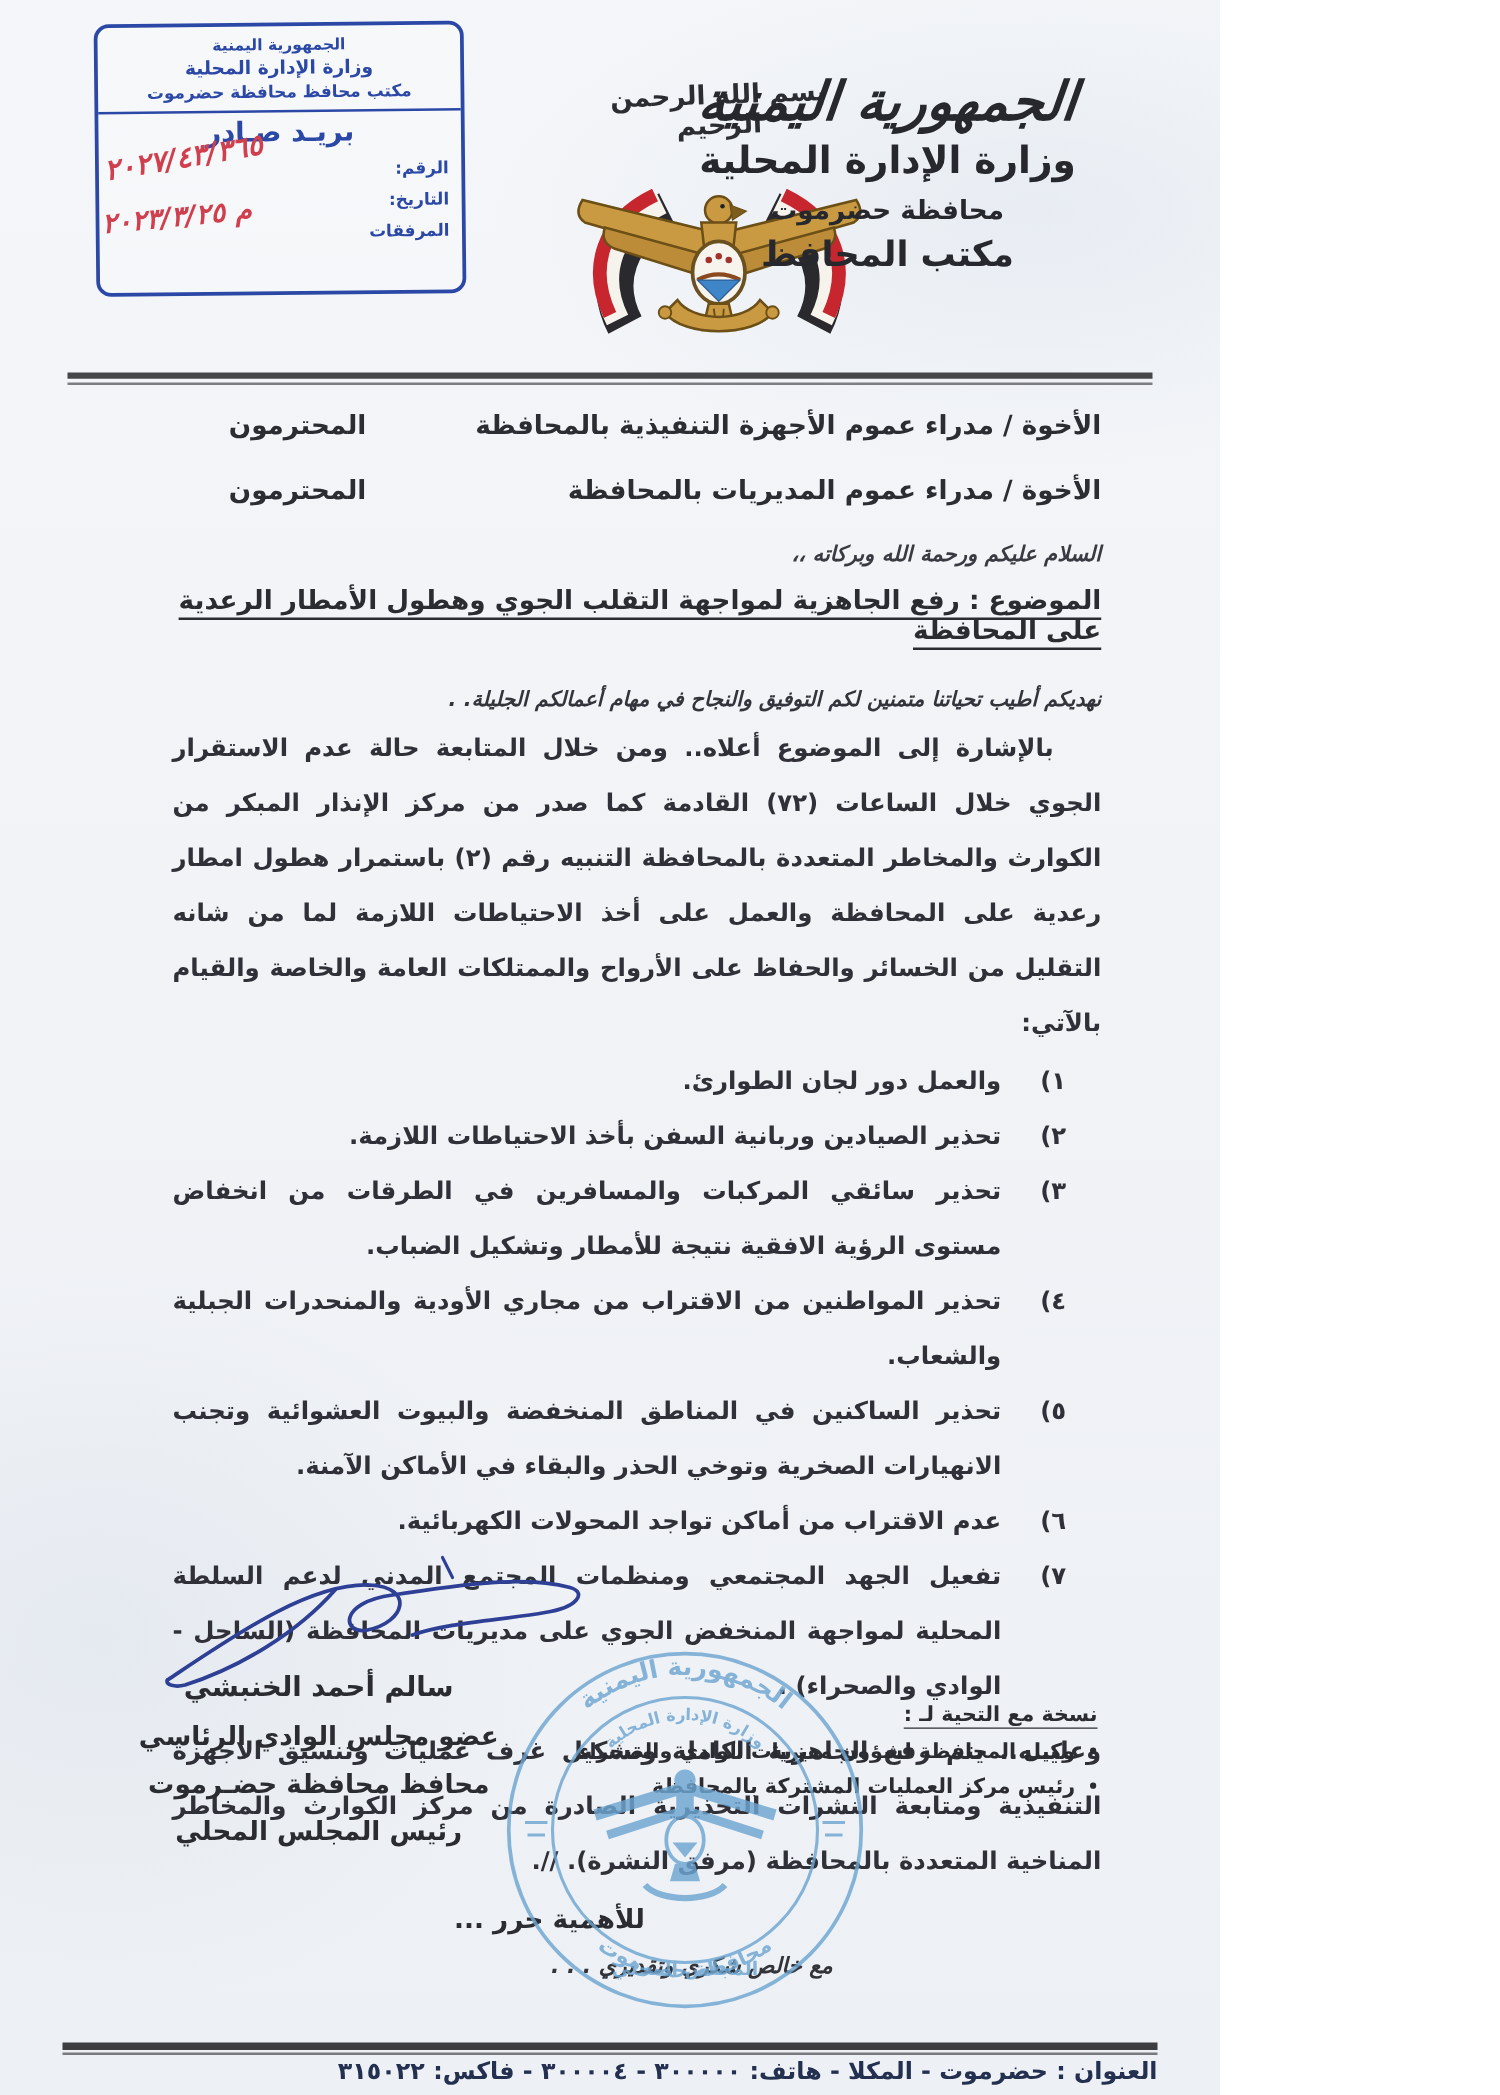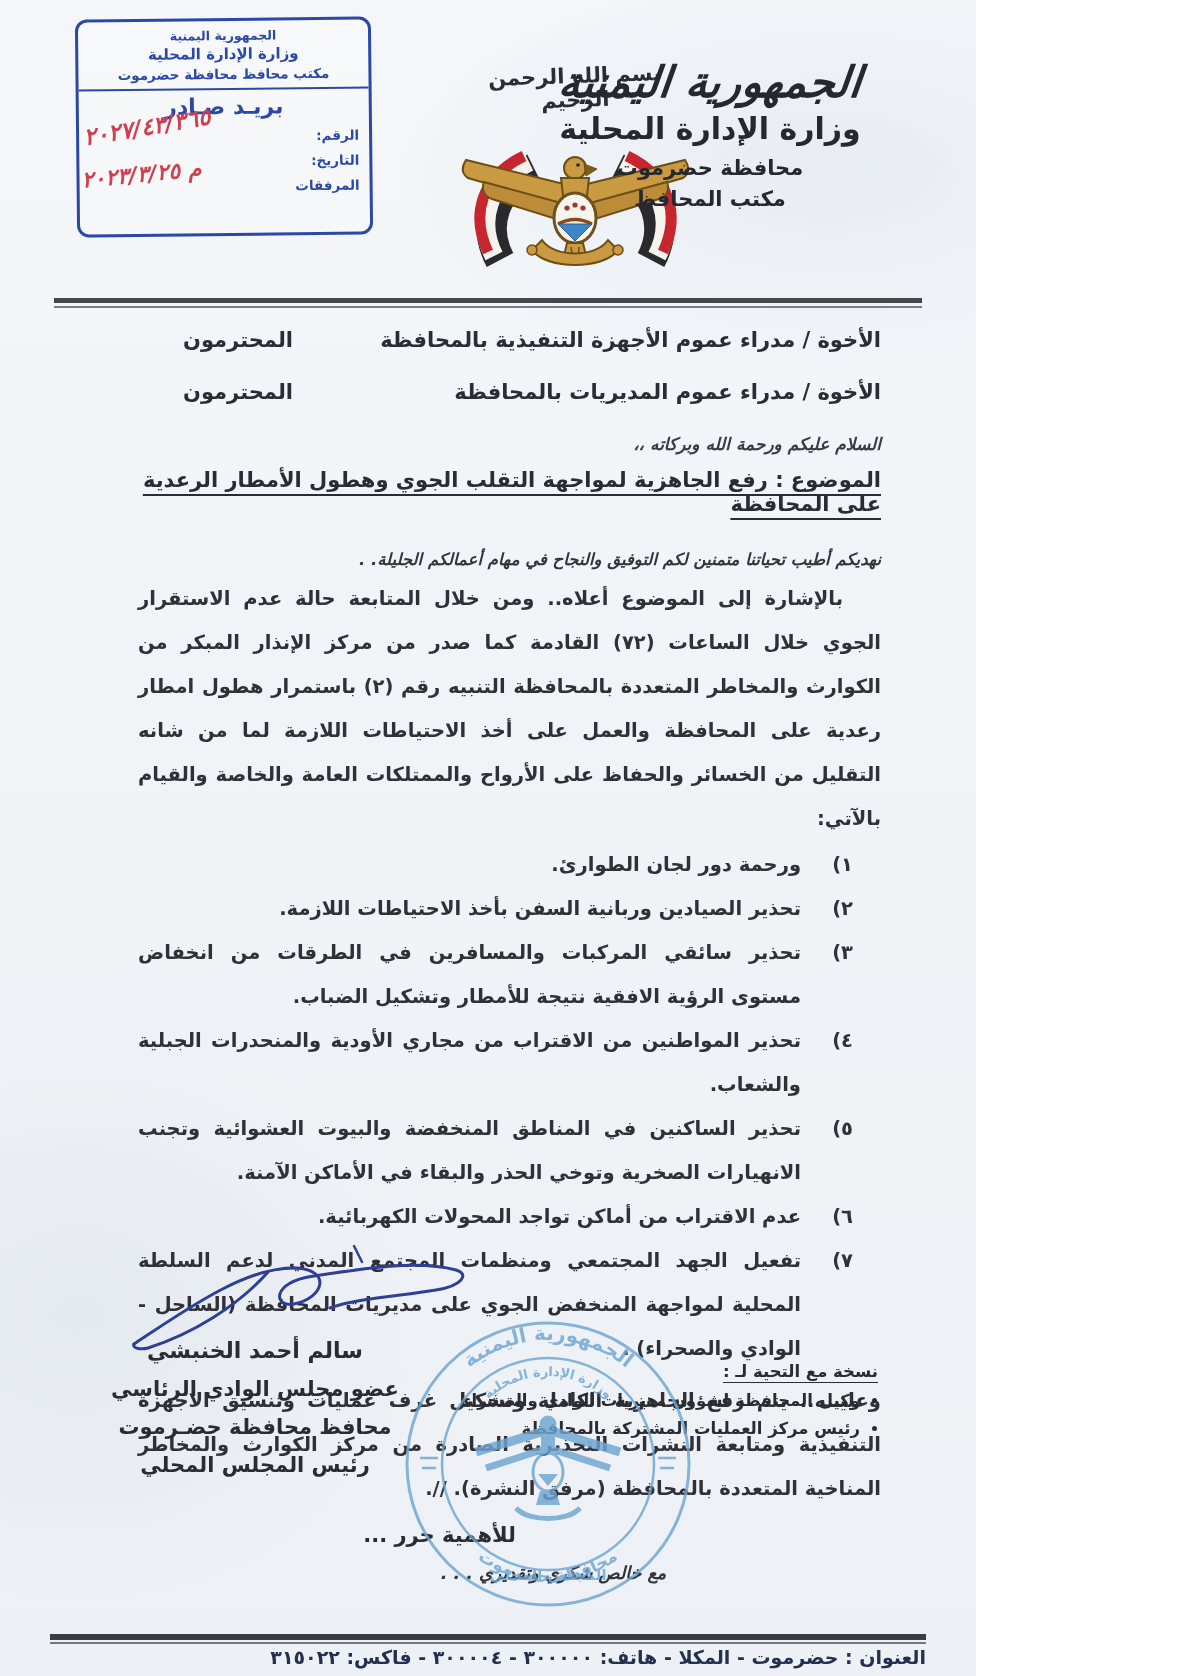--- a/index.html
+++ b/index.html
@@ -30,21 +30,21 @@
   .os-red-date{top:140px;left:2px;font-size:22px;transform:rotate(-5deg);letter-spacing:1px;}
   
   .basmala{position:absolute;left:455px;top:64px;width:240px;text-align:center;
     font-size:21px;font-weight:800;color:#2c2d33;transform:rotate(-2deg);letter-spacing:1px;}
   .emblem{position:absolute;left:448px;top:116px;width:255px;height:160px;}
   
   .head-right{position:absolute;right:48px;top:58px;width:436px;text-align:center;color:#27282e;direction:rtl;}
   .hr-republic{font-size:43px;font-weight:800;font-style:italic;transform:skewX(-6deg);line-height:1.15;}
   .hr-ministry{font-size:30px;font-weight:800;margin-top:4px;}
   .hr-gov{font-size:21px;font-weight:800;letter-spacing:4px;margin-top:10px;}
-  .hr-office{font-size:21px;font-weight:800;letter-spacing:2px;margin-top:7px;}
+  .hr-office{font-size:28px;font-weight:800;letter-spacing:2px;margin-top:7px;}
   
   .div-top{position:absolute;left:54px;right:54px;top:298px;}
   .dl-thick{height:5px;background:#46474b;}
   .dl-thin{height:2px;background:#7b7d82;margin-top:3px;}
   .div-bot{position:absolute;left:50px;right:50px;top:1634px;z-index:1;}
   .dl-thick2{height:6px;background:#3c3d41;}
   .dl-thin2{height:2px;background:#77797e;margin-top:2px;}
   
   .letter{position:absolute;left:138px;right:95px;top:314px;direction:rtl;}
   .recip-row{display:flex;justify-content:space-between;align-items:center;height:52px;
@@ -156,21 +156,21 @@
       <span>الأخوة / مدراء عموم المديريات بالمحافظة</span>
       <span>المحترمون</span>
     </div>
     <div class="salam">السلام عليكم ورحمة الله وبركاته ،،</div>
     <div class="subject"><span>الموضوع  :  رفع الجاهزية لمواجهة التقلب الجوي وهطول الأمطار الرعدية على المحافظة</span></div>
     <div class="greeting">نهديكم أطيب تحياتنا متمنين لكم التوفيق والنجاح في مهام أعمالكم الجليلة. .</div>
     <div class="para intro">بالإشارة إلى الموضوع أعلاه.. ومن خلال المتابعة حالة عدم الاستقرار الجوي خلال الساعات (٧٢) القادمة كما صدر من مركز الإنذار المبكر من الكوارث والمخاطر المتعددة بالمحافظة التنبيه رقم (٢) باستمرار هطول امطار رعدية على المحافظة والعمل على أخذ الاحتياطات اللازمة لما من شانه التقليل من الخسائر والحفاظ على الأرواح والممتلكات العامة والخاصة والقيام بالآتي:</div>
     <div class="list">
       <div class="item">
           <span class="marker">١)</span>
-          <span class="itext">ورحمة دور لجان الطوارئ.</span>
+          <span class="itext">والعمل دور لجان الطوارئ.</span>
         </div>
       <div class="item">
           <span class="marker">٢)</span>
           <span class="itext">تحذير الصيادين وربانية السفن بأخذ الاحتياطات اللازمة.</span>
         </div>
       <div class="item">
           <span class="marker">٣)</span>
           <span class="itext">تحذير سائقي المركبات والمسافرين في الطرقات من انخفاض مستوى الرؤية الافقية نتيجة للأمطار وتشكيل الضباب.</span>
         </div>
       <div class="item">

